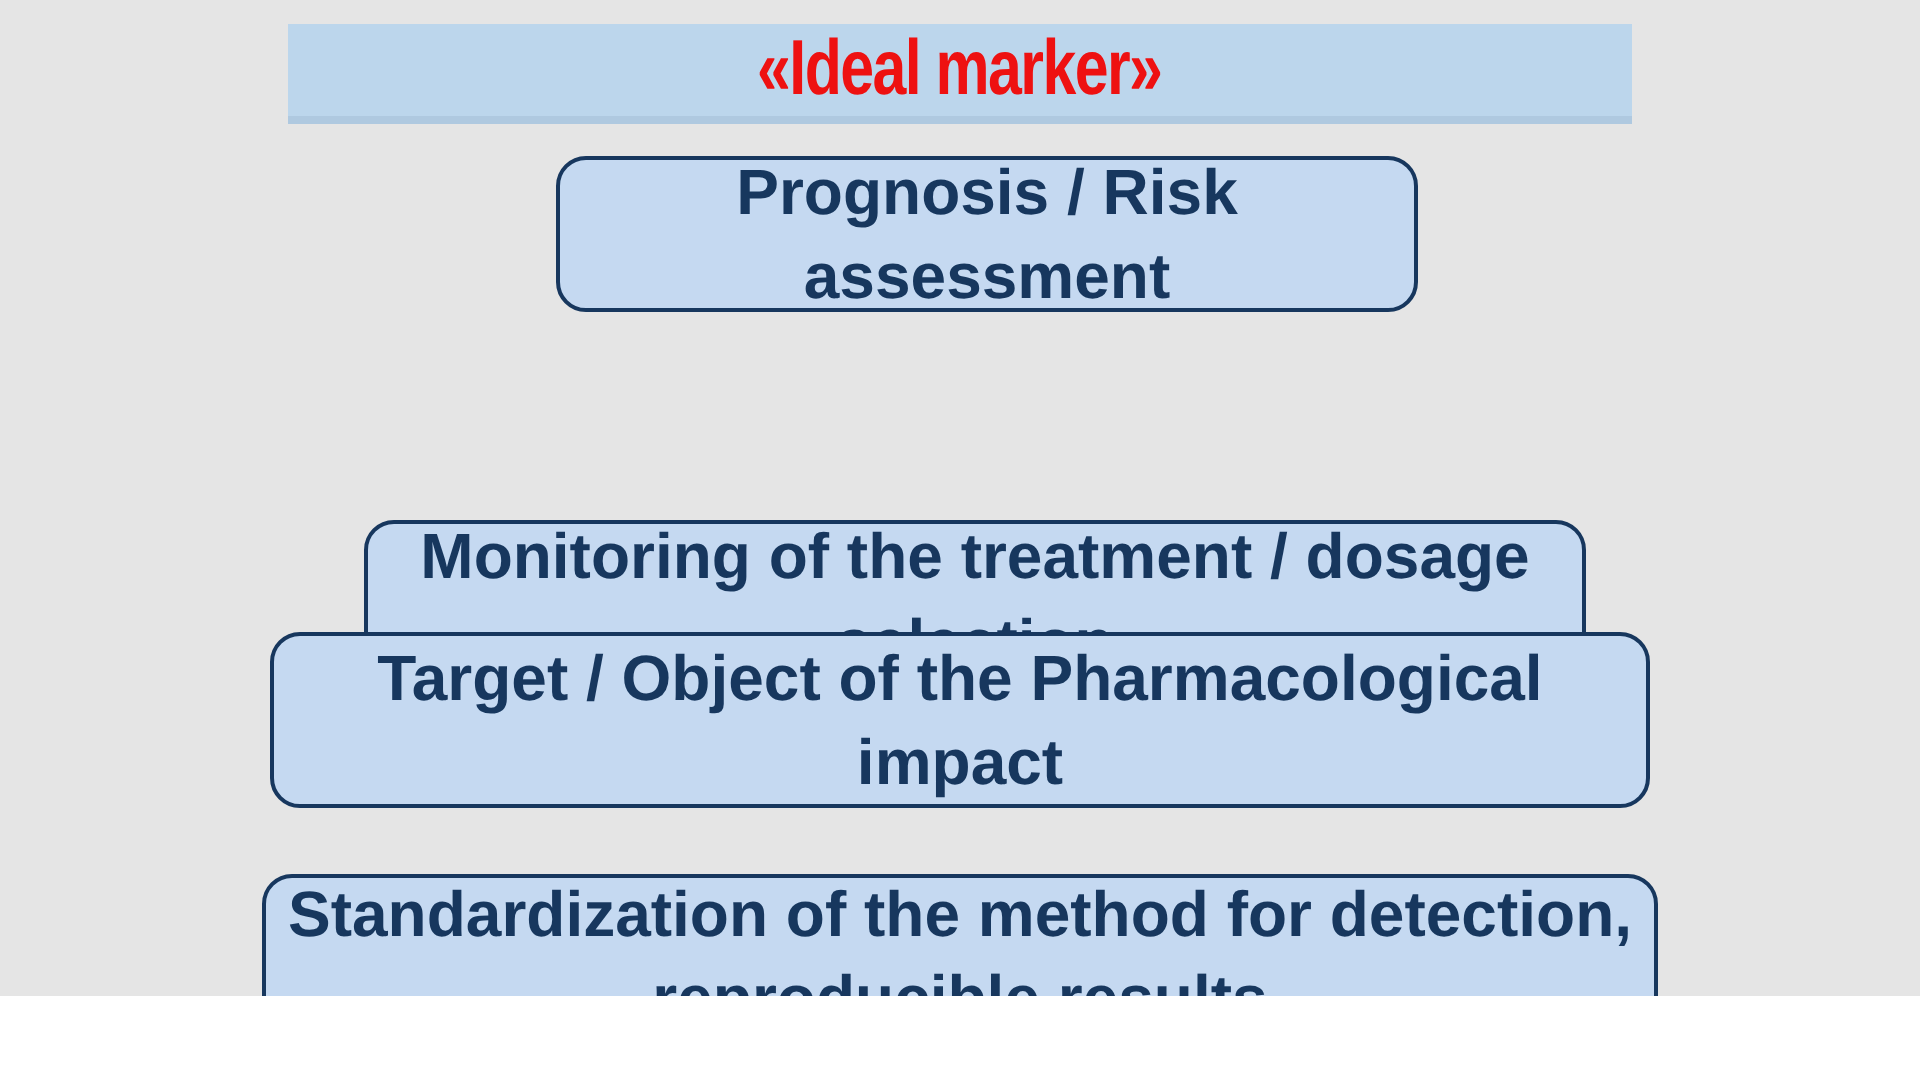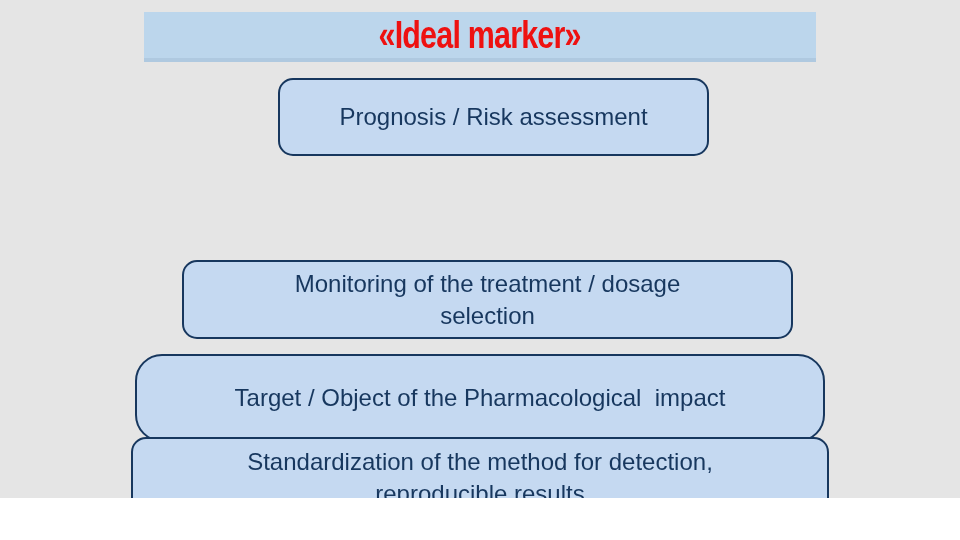--- a/index.html
+++ b/index.html
@@ -43,30 +43,30 @@
     box-sizing: border-box;
     background: #C5D9F1;
     border: 2px solid #17375E;
     border-radius: 15px;
     display: flex;
     align-items: center;
     justify-content: center;
   }
   .bubble .label {
     color: #17375E;
-    font-weight: normal;
-    font-size: 24px;
+    font-weight: bold;
+    font-size: 32px;
     line-height: 1.32;
     text-align: center;
     white-space: pre-wrap;
   }
   .box1 { left: 278px; top: 78px;  width: 431px; height: 78px; }
   .box2 { left: 228px; top: 174px; width: 500px; height: 49px; }
   .box3 { left: 182px; top: 260px; width: 611px; height: 79px; }
-  .box4 { left: 135px; top: 354px; width: 690px; height: 88px; border-radius: 27px; }
+  .box4 { left: 135px; top: 316px; width: 690px; height: 88px; }
   .box5 { left: 131px; top: 437px; width: 698px; height: 82px; }
   .page-number {
     position: absolute;
     left: 876px;
     top: 502px;
     width: 20px;
     text-align: center;
     color: #000000;
     font-size: 13px;
   }

